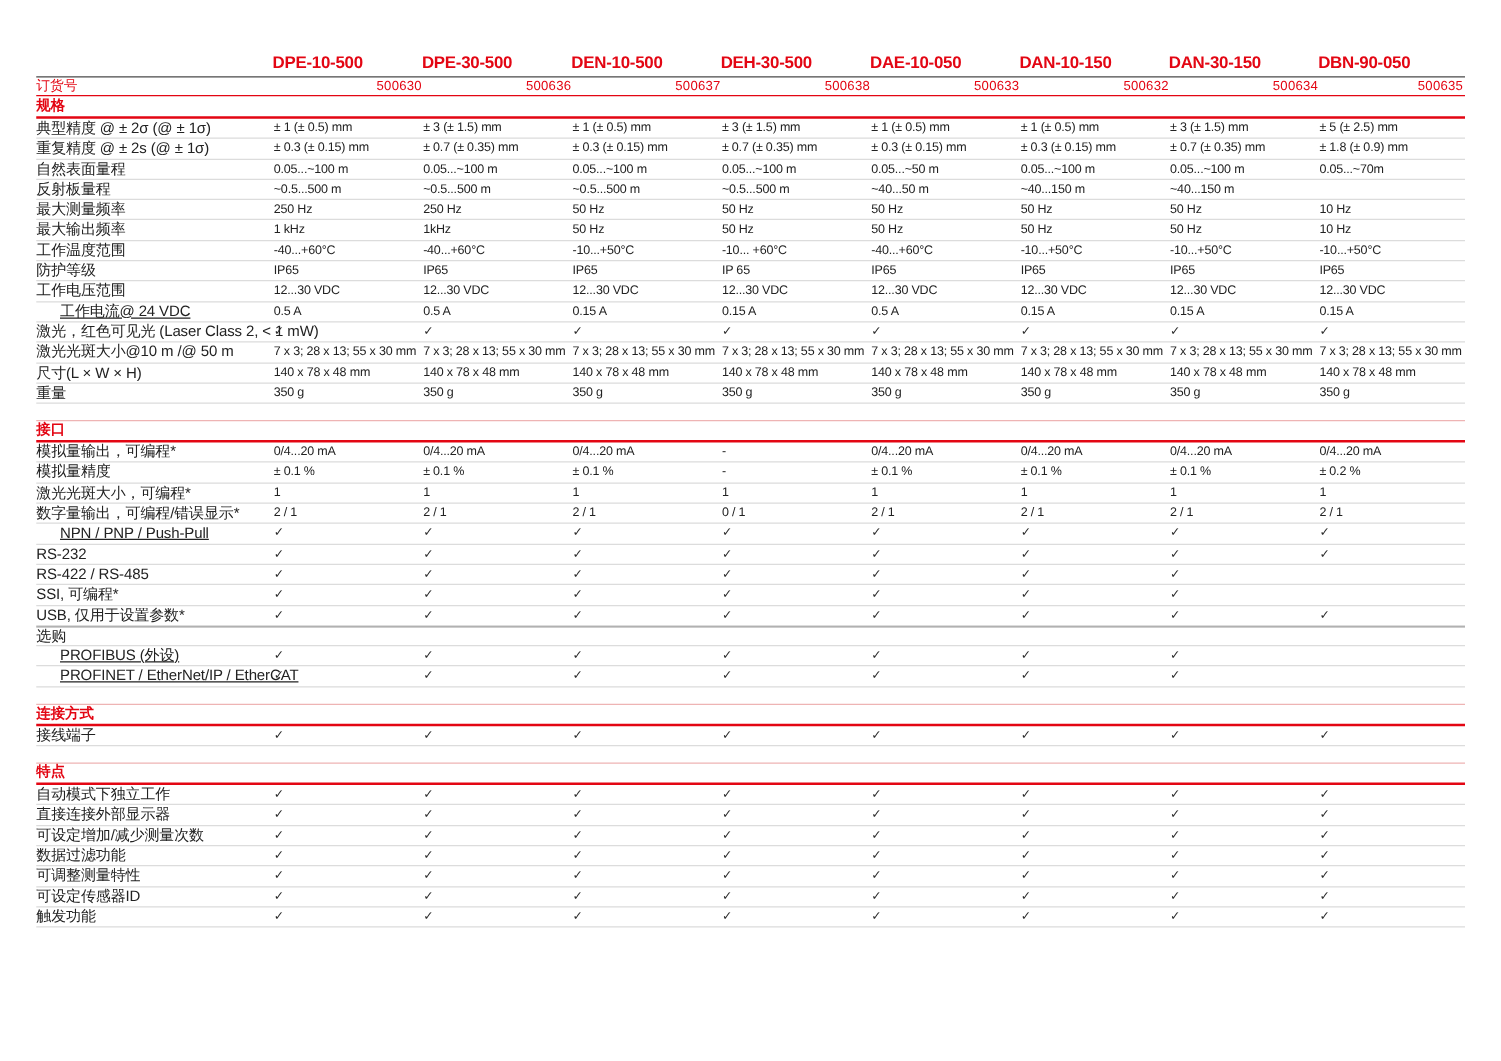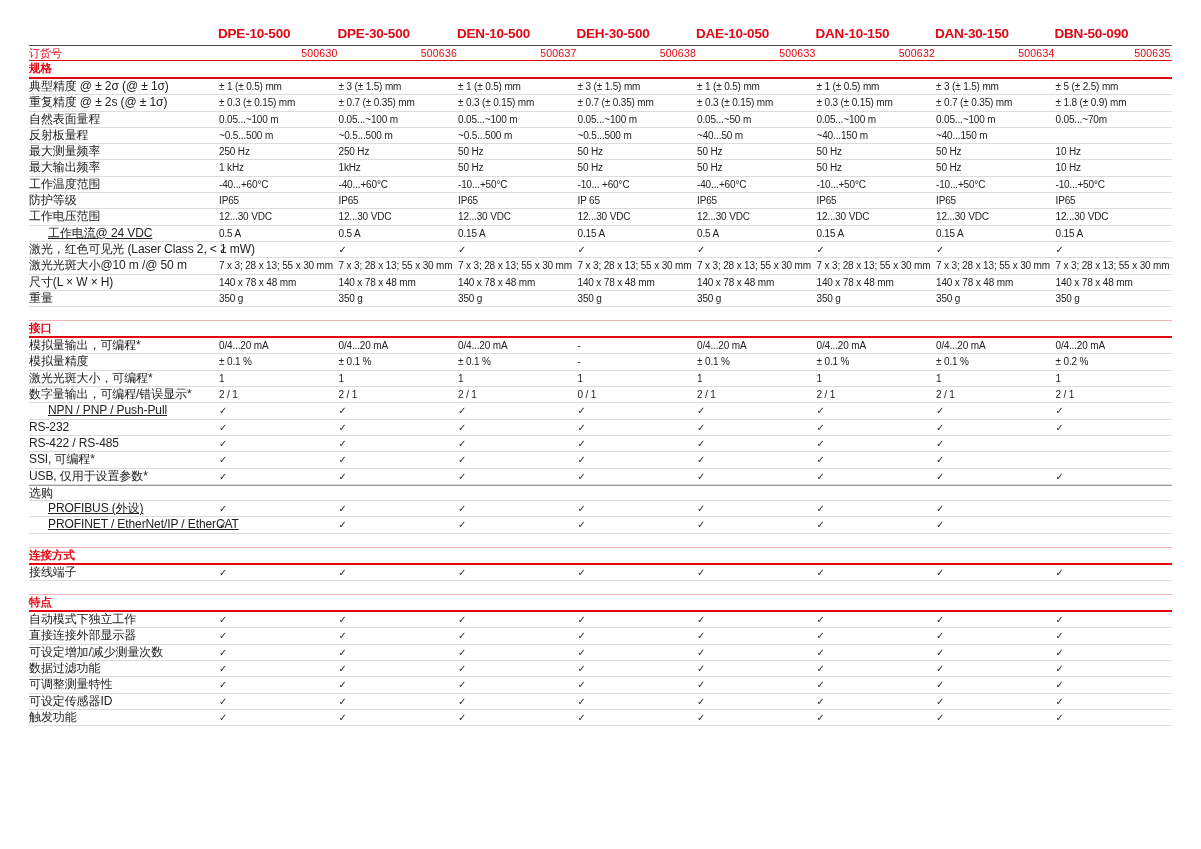--- a/index.html
+++ b/index.html
@@ -1,27 +1,27 @@
 <!DOCTYPE html>
 <html><head>
 <meta charset="utf-8">
 <style>
   :root{ --red:#e30613; --pink:#eeb4b4; --rowline:#dcdcdc; --dark:#4a4a4a; --sub:#9b9b9b; --txt:#222; }
   *{ box-sizing:border-box; margin:0; padding:0; }
   html,body{ background:#fff; }
   body{ width:1201px; height:849px; font-family:"Liberation Sans","DejaVu Sans",sans-serif; color:var(--txt); }
   .page{ position:relative; width:1201px; height:849px; overflow:hidden; background:#fff; }
-  .table{ position:absolute; left:29px; top:26px; width:1143px; }
+  .table{ position:absolute; left:29px; top:42px; width:1143px; }
   .r{ display:grid; grid-template-columns:189px repeat(7,119.5px) 116px; align-items:center; }
   .model-row{ align-items:end; padding-bottom:4px; }
   .model{ font-weight:bold; font-size:13.5px; color:var(--red); white-space:nowrap; letter-spacing:-0.2px; }
   .order-row{ border-top:1px solid var(--dark); border-bottom:1px solid var(--red); height:16px; line-height:15px; }
   .order-label{ color:var(--red); font-weight:normal; font-size:11px; }
   .order-num{ color:var(--red); font-size:10.5px; letter-spacing:0.2px;text-align:right; }
-  .section-header{ border-top:1px solid var(--pink); border-bottom:2px solid var(--red); height:18px; line-height:15px; margin-top:13px; display:flex; align-items:flex-start; }
+  .section-header{ border-top:1px solid var(--pink); border-bottom:2px solid var(--red); height:18px; line-height:15px; margin-top:13px; display:flex; align-items:center; }
   .section-header.attached{ margin-top:0; border-top:none; }
   .section-title{ color:var(--red); font-weight:bold; font-size:11.5px; }
   .row{ height:16.3px; line-height:15.3px; border-bottom:1px solid var(--rowline); font-size:10px; white-space:nowrap; }
   .row.sub{ border-top:1px solid var(--sub); }
   .lbl{ font-size:12px; letter-spacing:-0.1px; overflow:visible; }
   .lbl.indent{ padding-left:19px;text-decoration:underline; }
   .cell{ padding-left:1px; letter-spacing:-0.15px; overflow:visible; }
   .check{ font-size:10px; color:#2a2a2a; }
 </style>
 </head>
@@ -31,21 +31,21 @@
   <div class="table">
       <div class="r model-row">
         <div class="lbl"></div>
         <div class="model">DPE-10-500</div>
         <div class="model">DPE-30-500</div>
         <div class="model">DEN-10-500</div>
         <div class="model">DEH-30-500</div>
         <div class="model">DAE-10-050</div>
         <div class="model">DAN-10-150</div>
         <div class="model">DAN-30-150</div>
-        <div class="model">DBN-50-090</div>
+        <div class="model">DBN-90-050</div>
       </div>
       <div class="r order-row">
         <div class="order-label">订货号</div>
         <div class="order-num">500630</div>
         <div class="order-num">500636</div>
         <div class="order-num">500637</div>
         <div class="order-num">500638</div>
         <div class="order-num">500633</div>
         <div class="order-num">500632</div>
         <div class="order-num">500634</div>

